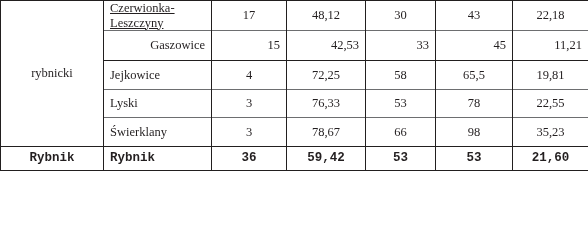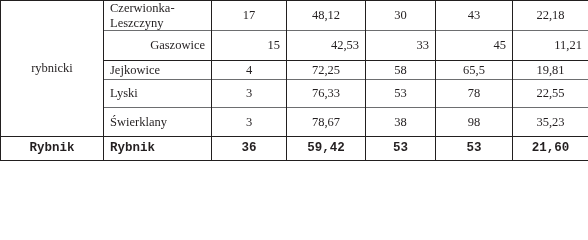--- a/index.html
+++ b/index.html
@@ -66,26 +66,26 @@
     background: #8dc63f;
     border-top: 1.3px solid #221f1f;
     font-family: Liberation Mono, monospace;
   }
   tr.highlight td.powiat-cell,
   tr.highlight td.name,
   tr.highlight td.num {
     font-weight: 700;
   }
 
-  .two-line { line-height: 1.2; }
+  .two-line { line-height: 1.2; text-decoration: underline; }
 
   
   .r1 td { height: 30px; }
   .r2 td { height: 30px; text-align: right; }
-  .r3 td { height: 19px; }
+  .r3 td { height: 29px; }
   .r4 td { height: 28px; margin-left: 28px; }
   .r5 td { height: 29px; margin-left: 28px; }
   .r6 td { height: 24px; }
 </style>
 </head>
 <body>
 
 <table id="stat-table">
   <colgroup>
     <col class="c-powiat">
@@ -135,21 +135,21 @@
       <td class="num vline-r">76,33</td>
       <td class="num vline-r">53</td>
       <td class="num vline-r">78</td>
       <td class="num vline-r">22,55</td>
     </tr>
 
     <tr class="r5 rowline-light">
       <td class="name vline-r">Świerklany</td>
       <td class="num vline-r">3</td>
       <td class="num vline-r">78,67</td>
-      <td class="num vline-r">38</td>
+      <td class="num vline-r">66</td>
       <td class="num vline-r">98</td>
       <td class="num vline-r">35,23</td>
     </tr>
 
     <tr class="r6 highlight last-row">
       <td class="powiat-cell">Rybnik</td>
       <td class="name vline-r">Rybnik</td>
       <td class="num vline-r">36</td>
       <td class="num vline-r">59,42</td>
       <td class="num vline-r">53</td>

